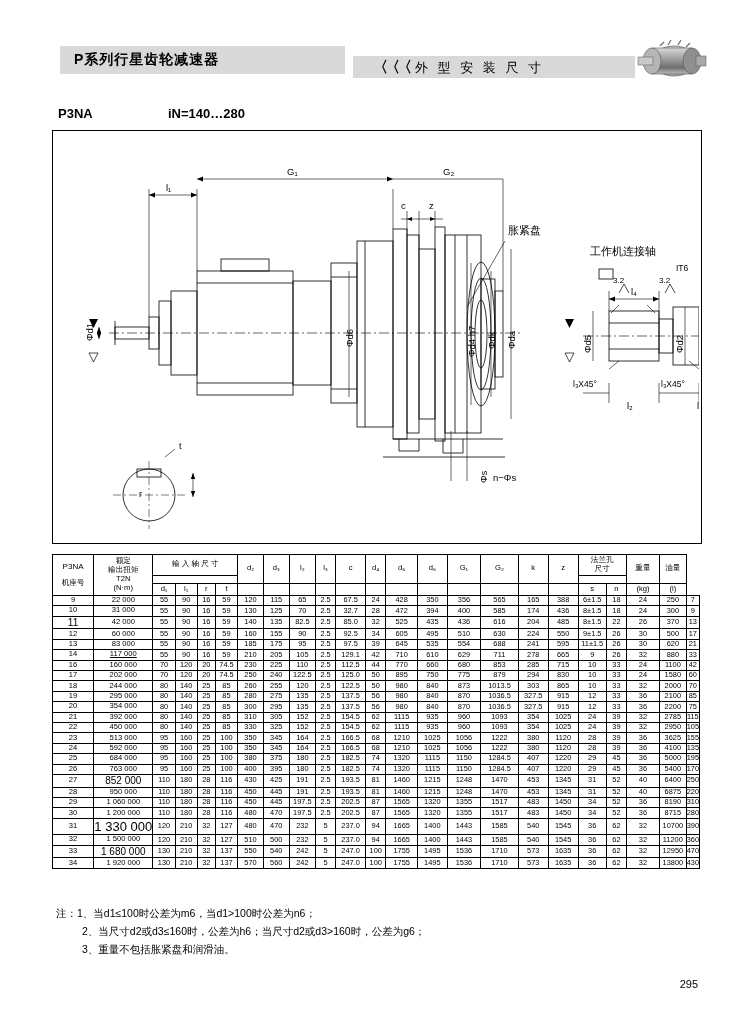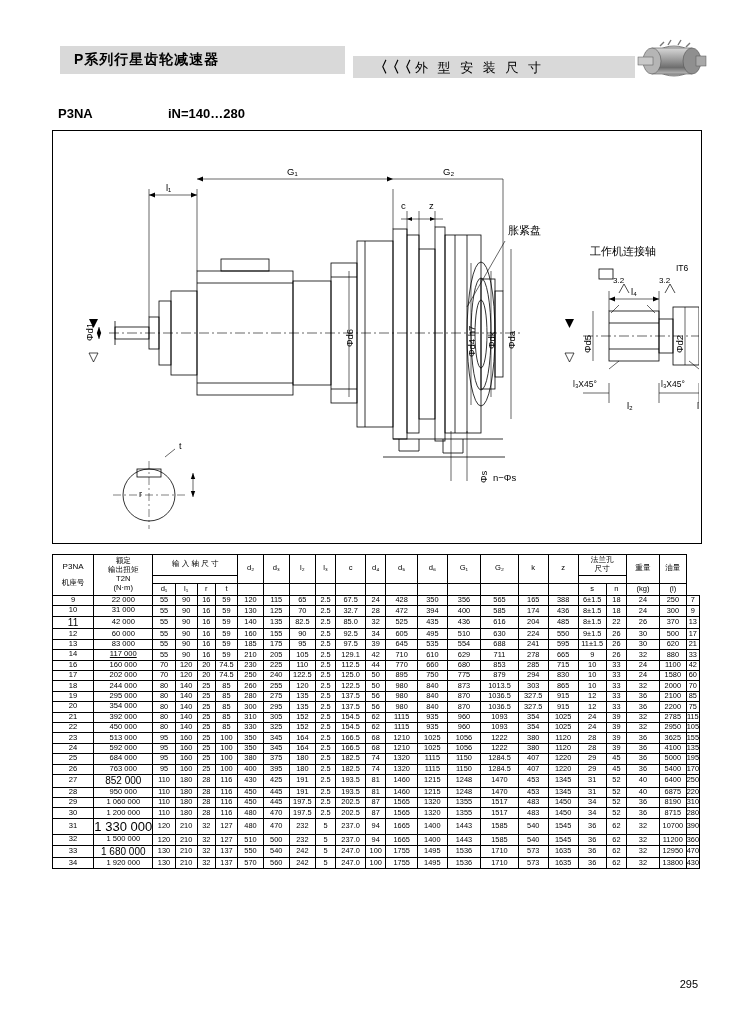--- a/index.html
+++ b/index.html
@@ -967,15 +967,20 @@
             <td>36</td>
             <td>62</td>
             <td>32</td>
             <td>13800</td>
             <td>430</td>
           </tr>
         </tbody>
     </table>
   </div>
 
+  <div class="notes">
+    <div>注：1、当d1≤100时公差为m6，当d1&gt;100时公差为n6；</div>
+    <div class="ind">2、当尺寸d2或d3≤160时，公差为h6；当尺寸d2或d3&gt;160时，公差为g6；</div>
+    <div class="ind">3、重量不包括胀紧盘和润滑油。</div>
+  </div>
 
   <div class="pageno">295</div>
 </div>
 
 </body></html>

